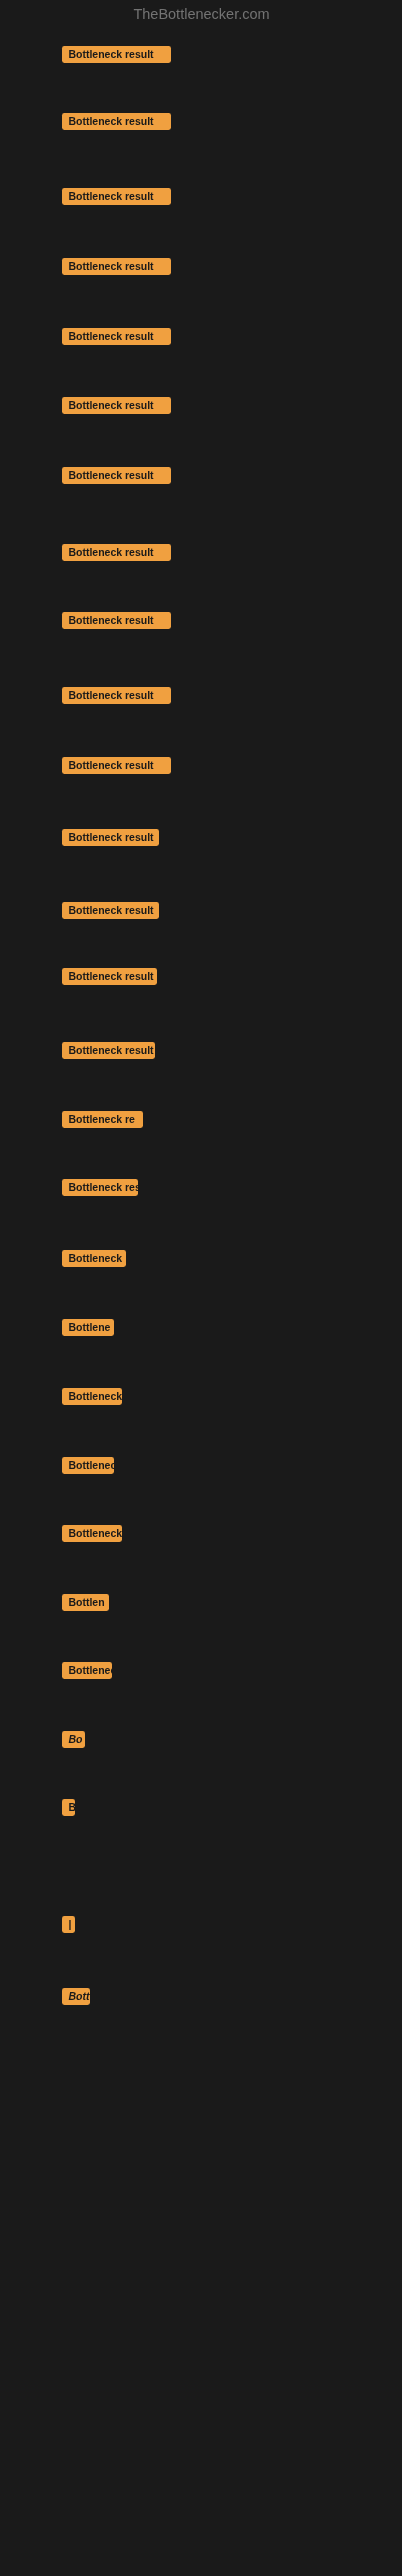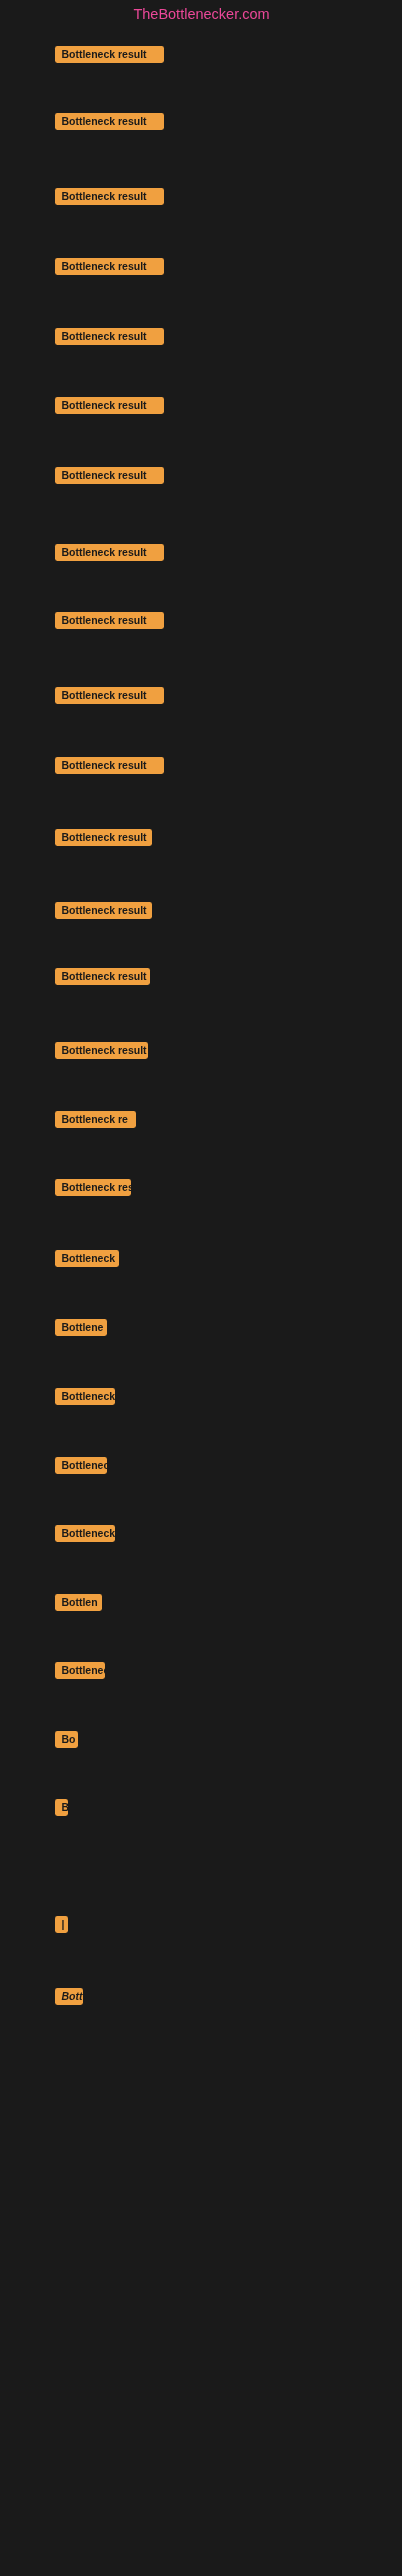--- a/index.html
+++ b/index.html
@@ -9,39 +9,39 @@
     }
     body {
       width: 403px;
       min-height: 2576px;
       background-color: #1a1a1a;
       font-family: Arial, sans-serif;
       position: relative;
     }
     .site-title {
       text-align: center;
-      color: #ec4899;
+      color: #737373;
       font-size: 14.5px;
       padding: 6.4px 0;
       font-weight: normal;
     }
     .bottleneck-badge {
       display: inline-block;
       background-color: #f0a040;
       color: #1a1a1a;
       font-size: 10.5px;
       font-weight: bold;
       padding: 2.4px 6.4px;
       border-radius: 2.4px;
       white-space: nowrap;
       overflow: hidden;
     }
     .row {
       position: absolute;
-      left: 11px;
+      left: 18px;
       padding-left: 44px;
     }
   </style>
 </head>
 <body>
 
 <div class="site-title">TheBottlenecker.com</div>
 
 <div class="row" style="top: 46px;"><span class="bottleneck-badge" style="max-width: 109px; width: 109px;">Bottleneck result</span></div>
 <div class="row" style="top: 113px;"><span class="bottleneck-badge" style="max-width: 109px; width: 109px;">Bottleneck result</span></div>
@@ -60,17 +60,17 @@
 <div class="row" style="top: 1042px;"><span class="bottleneck-badge" style="max-width: 93px; width: 93px;">Bottleneck result</span></div>
 <div class="row" style="top: 1111px;"><span class="bottleneck-badge" style="max-width: 81px; width: 81px;">Bottleneck re</span></div>
 <div class="row" style="top: 1179px;"><span class="bottleneck-badge" style="max-width: 76px; width: 76px;">Bottleneck resul</span></div>
 <div class="row" style="top: 1250px;"><span class="bottleneck-badge" style="max-width: 64px; width: 64px;">Bottleneck</span></div>
 <div class="row" style="top: 1319px;"><span class="bottleneck-badge" style="max-width: 52px; width: 52px;">Bottlene</span></div>
 <div class="row" style="top: 1388px;"><span class="bottleneck-badge" style="max-width: 60px; width: 60px;">Bottleneck r</span></div>
 <div class="row" style="top: 1457px;"><span class="bottleneck-badge" style="max-width: 52px; width: 52px;">Bottleneck</span></div>
 <div class="row" style="top: 1525px;"><span class="bottleneck-badge" style="max-width: 60px; width: 60px;">Bottleneck re</span></div>
 <div class="row" style="top: 1594px;"><span class="bottleneck-badge" style="max-width: 47px; width: 47px;">Bottlen</span></div>
 <div class="row" style="top: 1662px;"><span class="bottleneck-badge" style="max-width: 50px; width: 50px;">Bottleneck</span></div>
-<div class="row" style="top: 1731px;"><span class="bottleneck-badge" style="max-width: 22.5px; width: 22.5px;">Bo</span></div>
+<div class="row" style="top: 1731px; font-style: italic;"><span class="bottleneck-badge" style="max-width: 22.5px; width: 22.5px;">Bo</span></div>
 <div class="row" style="top: 1799px;"><span class="bottleneck-badge" style="max-width: 9.7px; width: 9.7px;">B</span></div>
 <div class="row" style="top: 1916px;"><span class="bottleneck-badge" style="max-width: 6.4px; width: 6.4px;">|</span></div>
 <div class="row" style="top: 1988px; font-style: italic;"><span class="bottleneck-badge" style="max-width: 28px; width: 28px;">Bott</span></div>
 
 
 </body></html>

